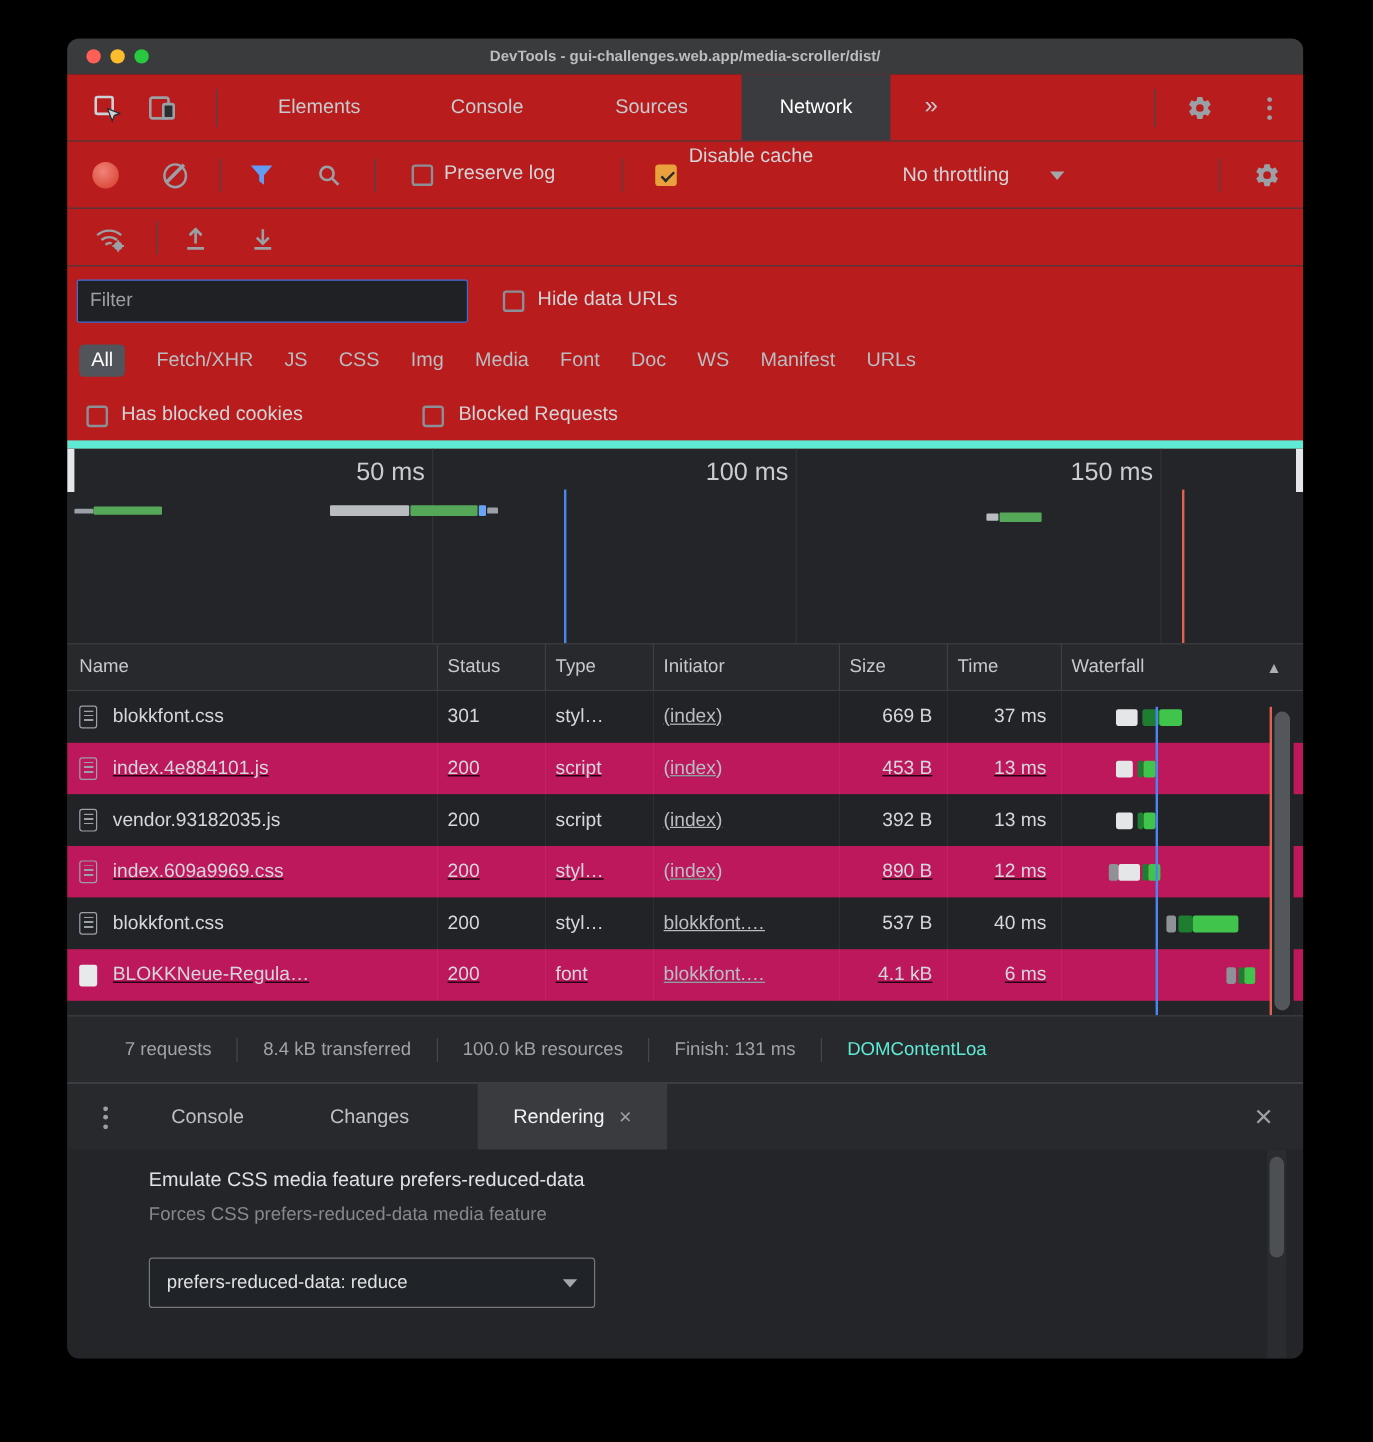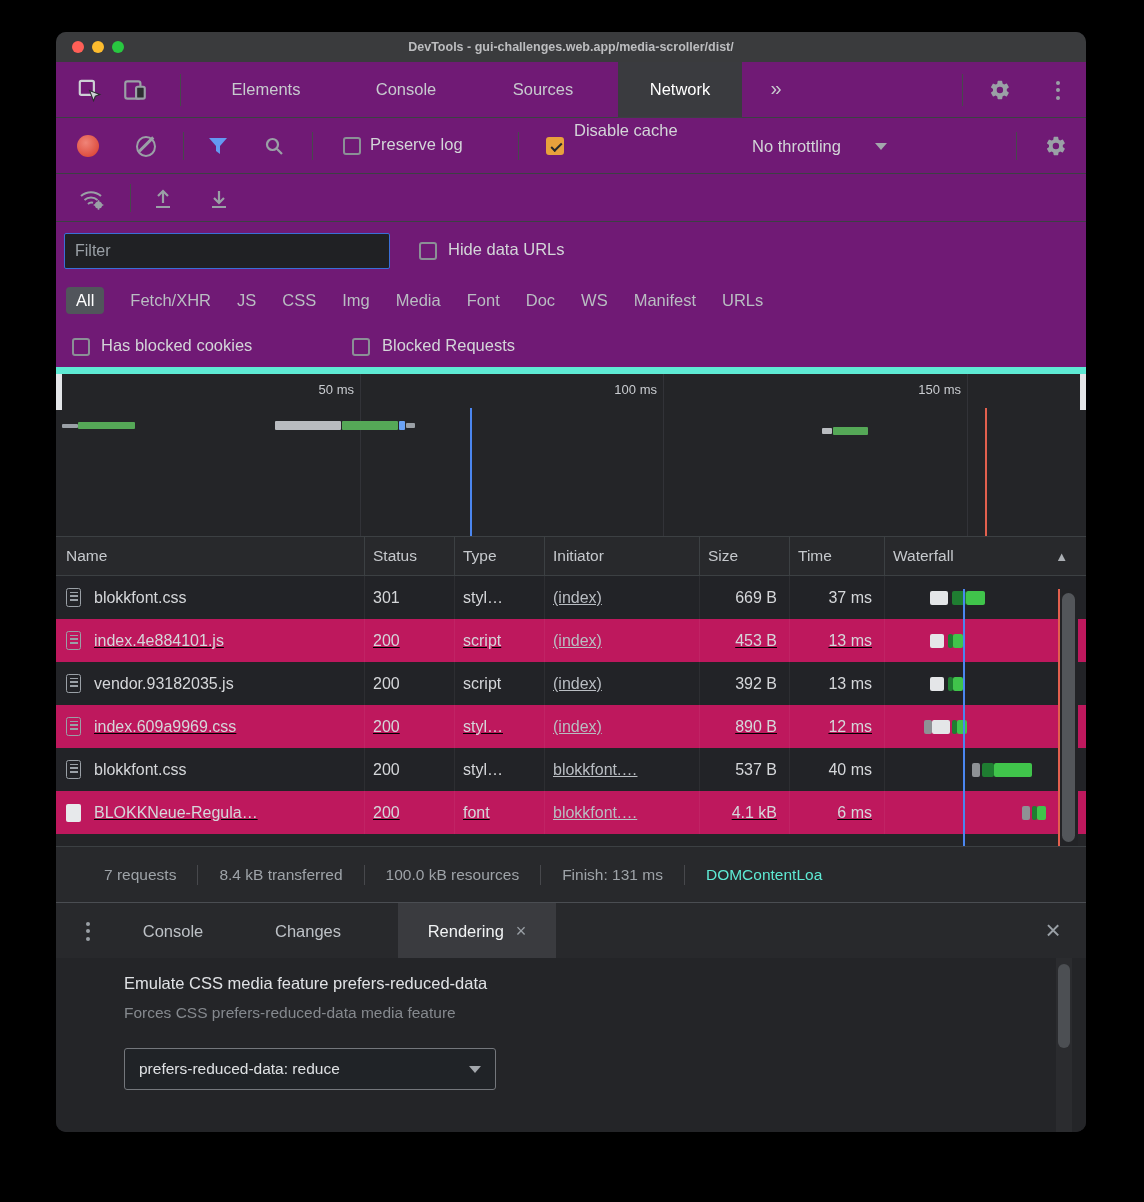--- a/index.html
+++ b/index.html
@@ -5,21 +5,21 @@
   html,body{margin:0;padding:0;}
   body{width:1144px;height:1202px;background:#000;font-family:"Liberation Sans","DejaVu Sans",sans-serif;position:relative;overflow:hidden;}
   .window{position:absolute;left:56px;top:32px;width:1030px;height:1100px;background:#242528;border-radius:10px;overflow:hidden;box-shadow:0 18px 60px rgba(0,0,0,.65);}
 
   
   .titlebar{position:absolute;left:0;top:0;width:100%;height:30px;background:#3a3b3d;border-bottom:1px solid #202123;}
   .light{position:absolute;top:9px;width:12px;height:12px;border-radius:50%;}
   .title{position:absolute;left:0;right:0;top:0;height:30px;line-height:31px;text-align:center;color:#bcbdbf;font-size:12.5px;font-weight:700;}
 
   
-  .row{position:absolute;left:0;width:100%;background:#701a75;box-sizing:border-box;}
+  .row{position:absolute;left:0;width:100%;background:#b91c1c;box-sizing:border-box;}
   .tabbar{top:30px;height:56px;border-bottom:1px solid #3c4043;}
   .nettoolbar{top:86px;height:56px;border-bottom:1px solid #3c4043;}
   .netrow2{top:142px;height:48px;border-bottom:1px solid #3c4043;}
   .filterrow{top:190px;height:58px;}
   .pillsrow{top:248px;height:40px;display:flex;align-items:center;padding-left:10px;gap:26px;font-size:16.5px;color:#b9bdc2;}
   .cookierow{top:288px;height:54px;border-bottom:7px solid #5eead4;}
 
   .vsep{position:absolute;width:1px;background:#47484c;}
   .tab{position:absolute;top:0;height:55px;line-height:55px;text-align:center;font-size:16.5px;color:#c7cace;cursor:default;}
   .tab.selected{background:#3a3b3f;color:#fff;}
@@ -38,21 +38,21 @@
 
   .filterinput{position:absolute;left:8px;top:11px;width:326px;height:36px;background:#202124;border:1px solid #3a6fd8;border-radius:2px;color:#dadce0;font-size:16px;padding:0 10px;box-sizing:border-box;outline:none;font-family:inherit;}
   .filterinput::placeholder{color:#9aa0a6;}
 
   .pill{white-space:nowrap;}
   .pill.selected{background:#51555b;color:#fff;padding:4px 10px;border-radius:4px;}
 
   
   .overview{position:absolute;left:0;top:342px;width:100%;height:162px;background:#242528;}
   .ovgrid{position:absolute;top:0;width:1px;height:162px;background:#323338;}
-  .ovlabel{position:absolute;top:8px;width:72px;text-align:right;font-size:13px;color:#c9ccd0;}
+  .ovlabel{position:absolute;top:8px;width:72px;text-align:right;font-size:21px;color:#c9ccd0;}
   .ovhandle{position:absolute;top:0;width:6px;height:36px;background:#e4e6e9;}
   .ovchip{position:absolute;border-radius:1px;}
   .mline{position:absolute;width:2px;}
 
   
   .gridwrap{position:absolute;left:0;top:504px;width:100%;height:310px;background:#242528;}
   .ghead{display:flex;height:40px;background:#28292c;border-top:1px solid #3c4043;border-bottom:1px solid #3c4043;box-sizing:border-box;}
   .gc{box-sizing:border-box;border-right:1px solid #3c4043;display:flex;align-items:center;padding-left:8px;font-size:15.5px;color:#c6c9cd;position:relative;}
   .nrow{display:flex;height:43px;text-align:right;}
   .nrow.odd{background:#222327;}

